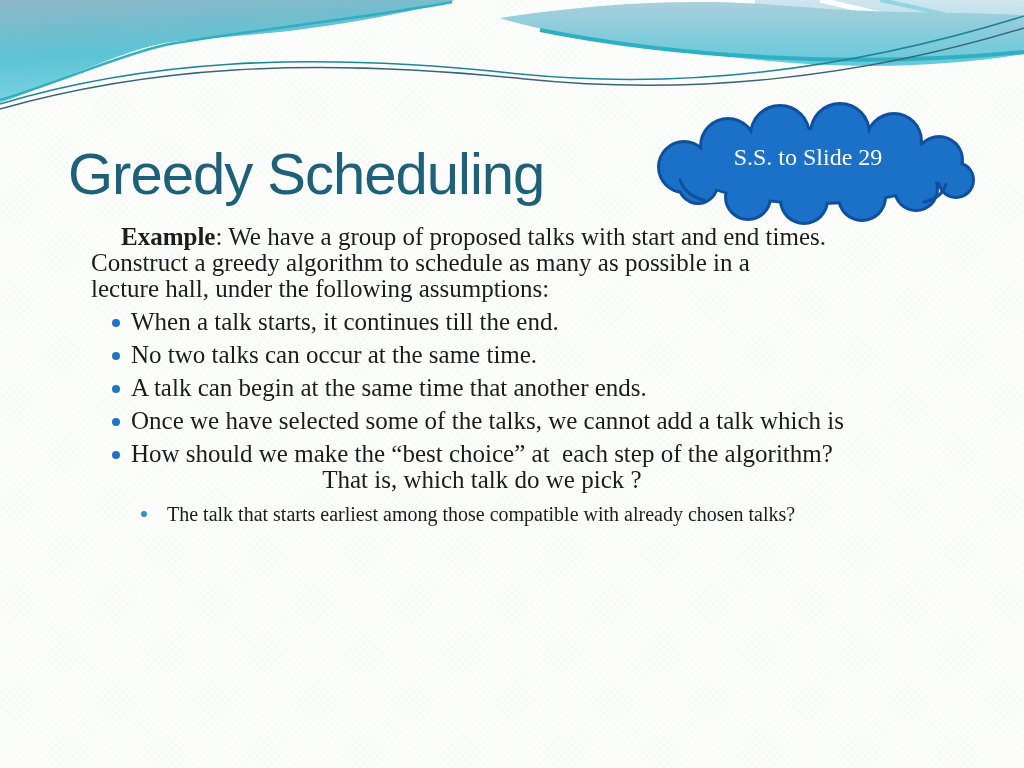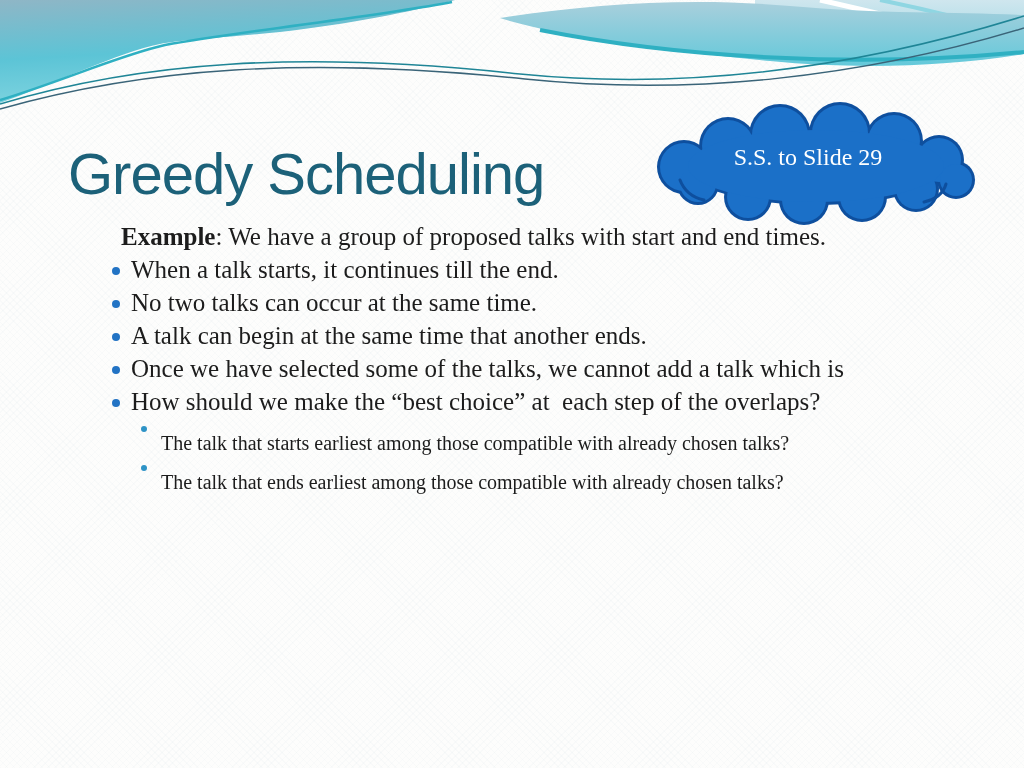--- a/index.html
+++ b/index.html
@@ -31,21 +31,21 @@
   }
   .line { white-space:pre; }
   .indent { padding-left:13px; }
   .bold { font-weight:700;margin-left:43px; }
   .b1 { display:flex; margin-top:7px; padding-left:34px;text-align:center; }
   .b1 .dot {
     flex:none; width:8px; height:8px; border-radius:50%;
     background:#2273C4; margin-top:10px;
   }
   .b1 .lines { margin-left:11px; }
-  .b2 { display:flex; margin-top:3px; padding-left:63px; font-size:20px; line-height:22px;flex-direction:column; }
+  .b2 { display:flex; margin-top:10px; padding-left:63px; font-size:20px; line-height:22px; }
   .b2 .dot {
     flex:none; width:6px; height:6px; border-radius:50%;
     background:#2E93C6; margin-top:8px;
   }
   .b2 .lines { margin-left:20px; }
   .pagenum {
     position:absolute; left:948px; top:768px;
     font-size:20px; color:#33597D; font-family:"Liberation Serif", serif;text-decoration:underline;
   }
 </style>
@@ -125,20 +125,22 @@
       <path d="M36,78 q6,16 24,20" fill="none" stroke="#0E4F9E" stroke-width="3" stroke-linecap="round"></path>
       <path d="M302,82 q-4,14 -22,18" fill="none" stroke="#0E4F9E" stroke-width="3" stroke-linecap="round"></path>
     </svg>
     <span class="cloud-text">S.S. to Slide 29</span>
   </div>
 
   <div class="body-text">
 
     <div class="para">
       <div class="line"><span class="bold">Example</span><span>: We have a group of proposed talks with start and end times.</span></div>
+      <div class="line indent">Construct a greedy algorithm to schedule as many as possible in a</div>
+      <div class="line indent">lecture hall, under the following assumptions:</div>
     </div>
 
     <div class="b1">
       <span class="dot"></span>
       <div class="lines">
           <div class="line">When a talk starts, it continues till the end.</div>
         </div>
     </div>
 
     <div class="b1">
@@ -158,36 +160,31 @@
     <div class="b1">
       <span class="dot"></span>
       <div class="lines">
         <div class="line">Once we have selected some of the talks, we cannot add a talk which is</div>
       </div>
     </div>
 
     <div class="b1">
       <span class="dot"></span>
       <div class="lines">
-        <div class="line">How should we make the “best choice” at  each step of the overlaps?</div>
+        <div class="line">How should we make the “best choice” at  each step of the algorithm?</div>
+        <div class="line">That is, which talk do we pick ?</div>
       </div>
     </div>
 
     <div class="b2">
       <span class="dot"></span>
       <div class="lines">
           <div class="line">The talk that starts earliest among those compatible with already chosen talks?</div>
         </div>
     </div>
 
 
-    <div class="b2">
-      <span class="dot"></span>
-      <div class="lines">
-          <div class="line">The talk that ends earliest among those compatible with already chosen talks?</div>
-        </div>
-    </div>
 
   </div>
 
   <div class="pagenum">27</div>
 
 </div>
 
 </body></html>

